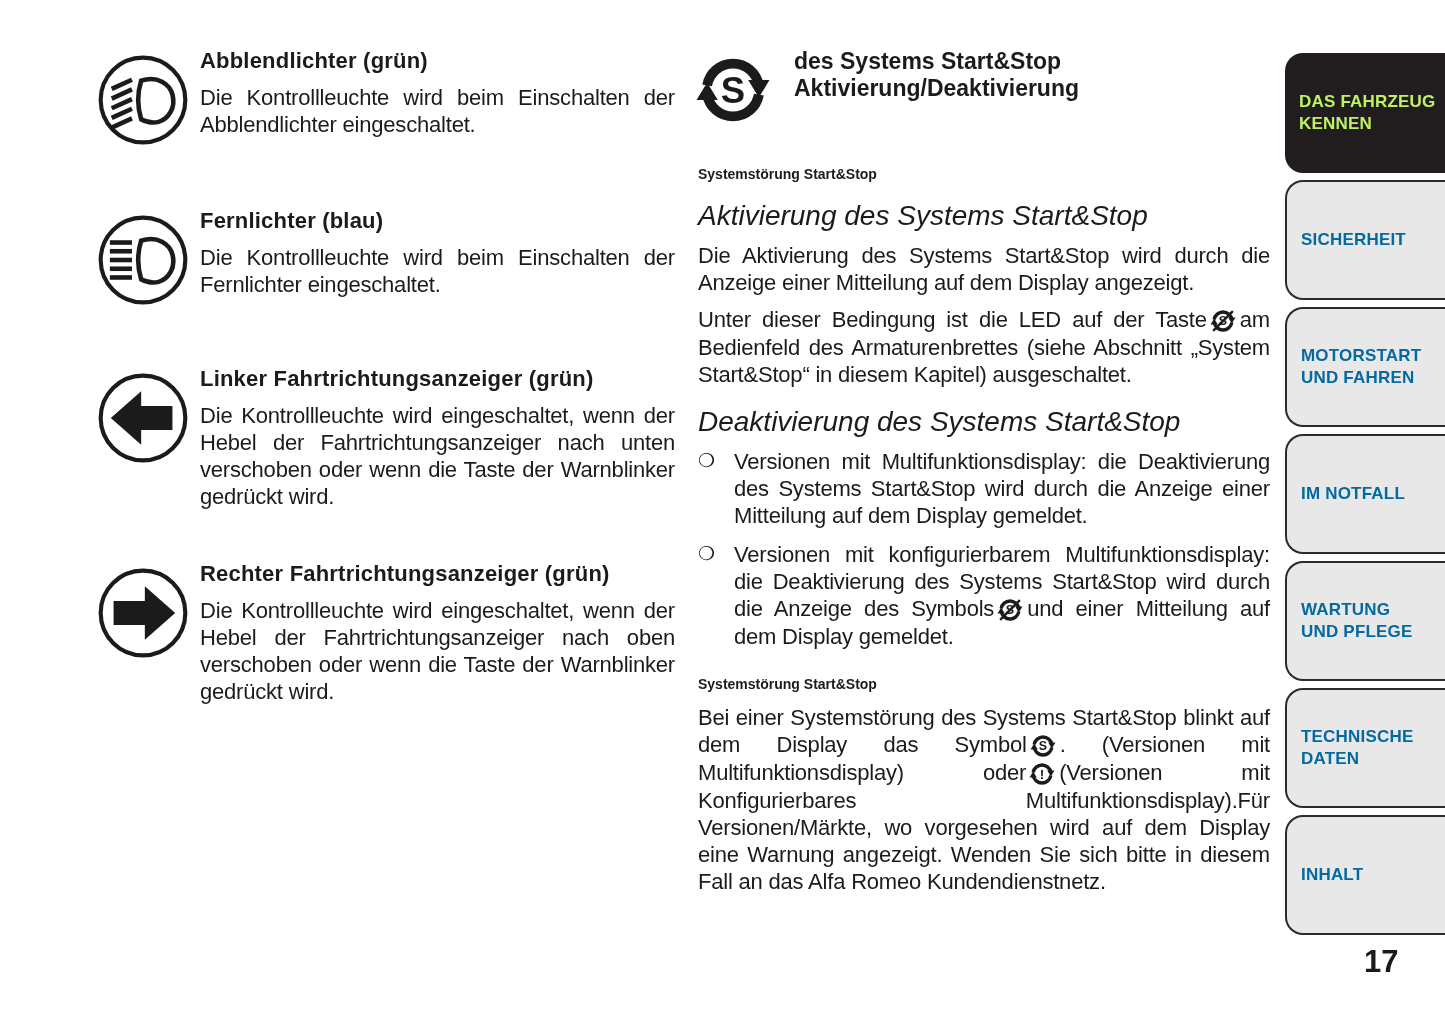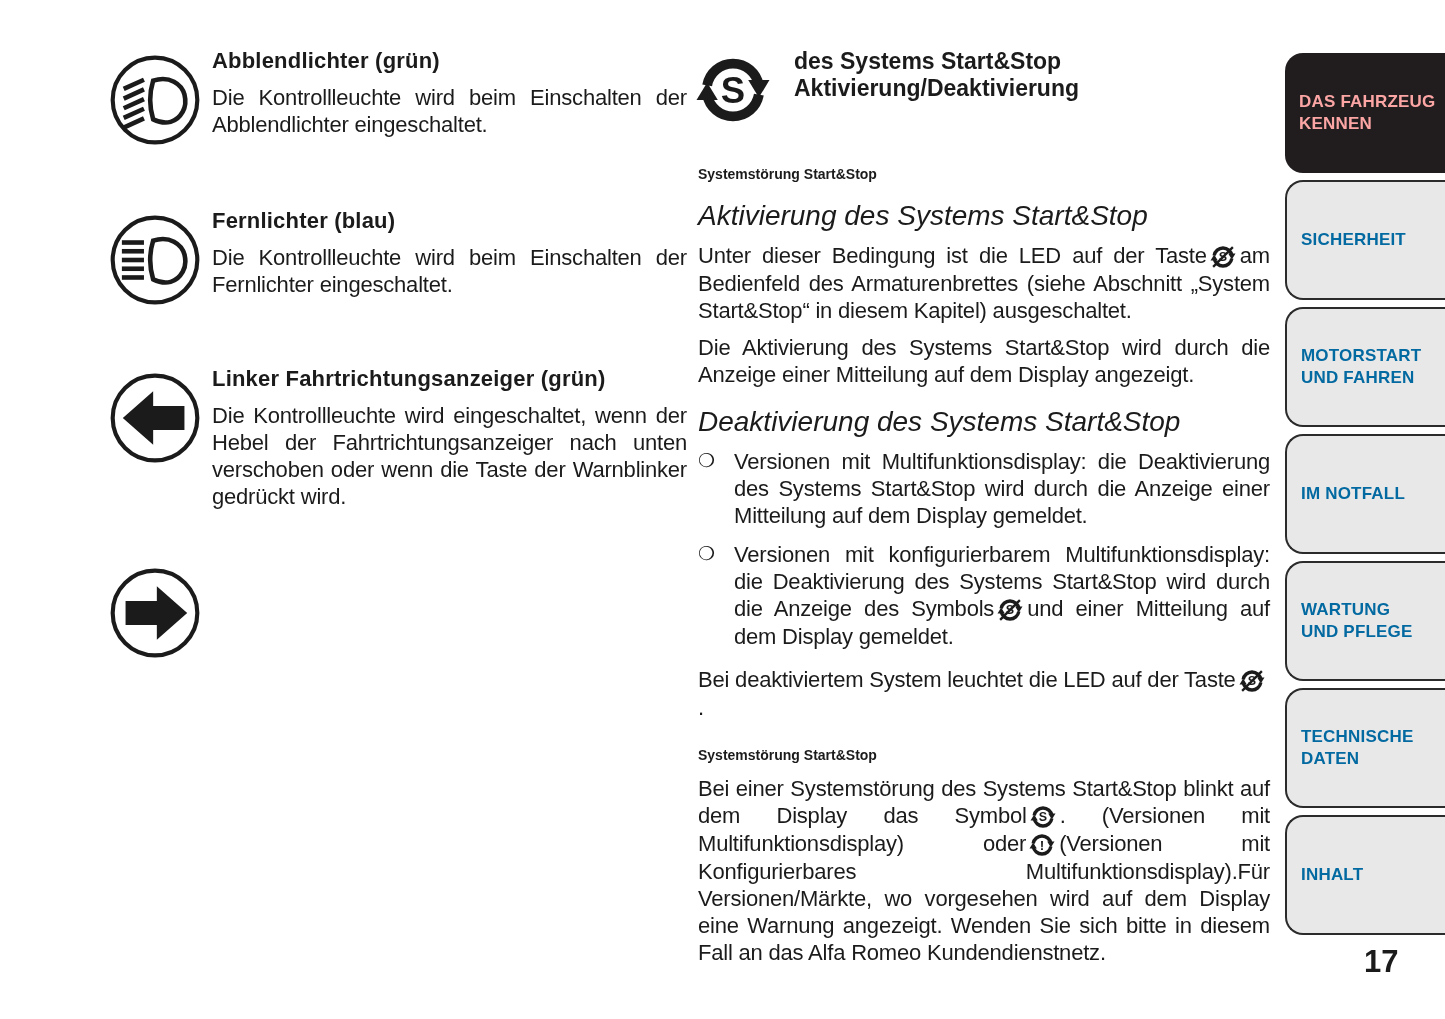--- a/index.html
+++ b/index.html
@@ -2,21 +2,21 @@
 <html><head>
 <meta charset="utf-8">
 <style>
   html,body{margin:0;padding:0;background:#ffffff;}
   .page{
     position:relative;width:1445px;height:1019px;background:#ffffff;overflow:hidden;
     font-family:"Liberation Sans",sans-serif;color:#1b1b1b;
   }
   
   .left-col{position:absolute;left:97px;top:48px;width:578px;}
-  .ind-row{position:absolute;left:12px;width:578px;}
+  .ind-row{position:absolute;left:0;width:578px;}
   .ind-row .icn{position:absolute;left:0;top:6px;width:92px;height:92px;}
   .ind-row .txt{margin-left:103px;}
   .ind-title{font-size:22px;font-weight:bold;letter-spacing:.2px;margin:0 0 10px 0;}
   .body{font-size:22px;line-height:27px;letter-spacing:-.2px;margin:0;}
   .just{text-align:justify;}
   
   .mid-col{position:absolute;left:698px;top:48px;width:572px;}
   .mid-header{position:relative;min-height:92px;}
   .mid-header .icn{position:absolute;left:-3px;top:4px;width:76px;height:76px;}
   .mid-header .txt{margin-left:96px;}
@@ -33,21 +33,21 @@
   .tab{
     position:absolute;left:0;width:172px;height:120px;box-sizing:border-box;
     border-radius:18px 0 0 18px;display:flex;align-items:center;
     background:#e9e8e8;border:2px solid #2b2b2b;border-right:none;
   }
   .tab.active{background:#211d1e;border:none;}
   .tab-label{
     font-size:17px;font-weight:bold;letter-spacing:.2px;line-height:22px;
     padding-left:14px;white-space:pre-line;color:#0369a1;
   }
-  .tab.active .tab-label{color:#fca5a5;}
+  .tab.active .tab-label{color:#bef264;}
   
   .pagenum{position:absolute;left:1364px;top:944px;font-size:31px;font-weight:bold;}
   svg .stroke{stroke:#1b1b1b;fill:none;}
   svg .fill{fill:#1b1b1b;stroke:none;}
 </style>
 </head>
 <body>
 
 <svg width="0" height="0" style="position:absolute" aria-hidden="true">
   <defs>
@@ -129,71 +129,70 @@
       <div class="txt">
         <p class="ind-title">Linker Fahrtrichtungsanzeiger (grün)</p>
         <p class="body just">Die Kontrollleuchte wird eingeschaltet, wenn der Hebel der Fahrtrichtungsanzeiger nach unten verschoben oder wenn die Taste der Warnblinker gedrückt wird.</p>
       </div>
     </div>
 
     <div class="ind-row" style="top:513px">
       <svg class="icn" viewBox="0 0 100 100">
           <use href="#sym-arrow-right"></use>
         </svg>
+      <div class="txt">
+        <p class="ind-title">Rechter Fahrtrichtungsanzeiger (grün)</p>
+        <p class="body just">Die Kontrollleuchte wird eingeschaltet, wenn der Hebel der Fahrtrichtungsanzeiger nach oben verschoben oder wenn die Taste der Warnblinker gedrückt wird.</p>
+      </div>
     </div>
 
   </div>
 
   <div class="mid-col">
 
     <div class="mid-header">
       <svg class="icn" viewBox="0 0 100 100">
           <use href="#sym-ss"></use>
         </svg>
       <div class="txt">
         <p class="mid-title">des Systems Start&amp;Stop</p>
         <p class="mid-title">Aktivierung/Deaktivierung</p>
       </div>
     </div>
 
     <p class="sec-head">Systemstörung Start&amp;Stop</p>
 
     <p class="ital-head">Aktivierung des Systems Start&amp;Stop</p>
+
+    <p class="body just para">
+      <span>Die Aktivierung des Systems Start&amp;Stop wird durch die Anzeige einer Mitteilung auf dem Display angezeigt.</span>
+    </p>
 
     <p class="body just para">
       <span>Unter dieser Bedingung ist die LED auf der Taste</span><svg class="ii" width="26" height="26" viewBox="0 0 100 100">
           <use href="#sym-ss-off"></use>
         </svg><span>am Bedienfeld des Armaturenbrettes (siehe Abschnitt „System Start&amp;Stop“ in diesem Kapitel) ausgeschaltet.</span>
-    </p>
-
-    <p class="body just para">
-      <span>Die Aktivierung des Systems Start&amp;Stop wird durch die Anzeige einer Mitteilung auf dem Display angezeigt.</span>
     </p>
 
     <p class="ital-head">Deaktivierung des Systems Start&amp;Stop</p>
 
     <div class="bullet">
       <span class="bmark">❍</span>
       <p class="body just">Versionen mit Multifunktionsdisplay: die Deaktivierung des Systems Start&amp;Stop wird durch die Anzeige einer Mitteilung auf dem Display gemeldet.</p>
     </div>
 
     <div class="bullet">
       <span class="bmark">❍</span>
       <p class="body just">
         <span>Versionen mit konfigurierbarem Multifunktionsdisplay: die Deaktivierung des Systems Start&amp;Stop wird durch die Anzeige des Symbols</span><svg class="ii" width="26" height="26" viewBox="0 0 100 100">
             <use href="#sym-ss-off"></use>
           </svg><span>und einer Mitteilung auf dem Display gemeldet.</span>
       </p>
     </div>
 
-    <p class="body para" style="margin-top:16px">
-      <span>Bei deaktiviertem System leuchtet die LED auf der Taste</span><svg class="ii" width="26" height="26" viewBox="0 0 100 100">
-          <use href="#sym-ss-off"></use>
-        </svg><span>.</span>
-    </p>
 
     <p class="sec-head">Systemstörung Start&amp;Stop</p>
 
     <p class="body just para">
       <span>Bei einer Systemstörung des Systems Start&amp;Stop blinkt auf dem Display das Symbol</span><svg class="ii" width="26" height="26" viewBox="0 0 100 100">
           <use href="#sym-ss"></use>
         </svg><span>. (Versionen mit Multifunktionsdisplay) oder</span><svg class="ii" width="26" height="26" viewBox="0 0 100 100">
           <use href="#sym-ss-fault"></use>
         </svg><span>(Versionen mit Konfigurierbares Multifunktionsdisplay).Für Versionen/Märkte, wo vorgesehen wird auf dem Display eine Warnung angezeigt. Wenden Sie sich bitte in diesem Fall an das Alfa Romeo Kundendienstnetz.</span>
     </p>

